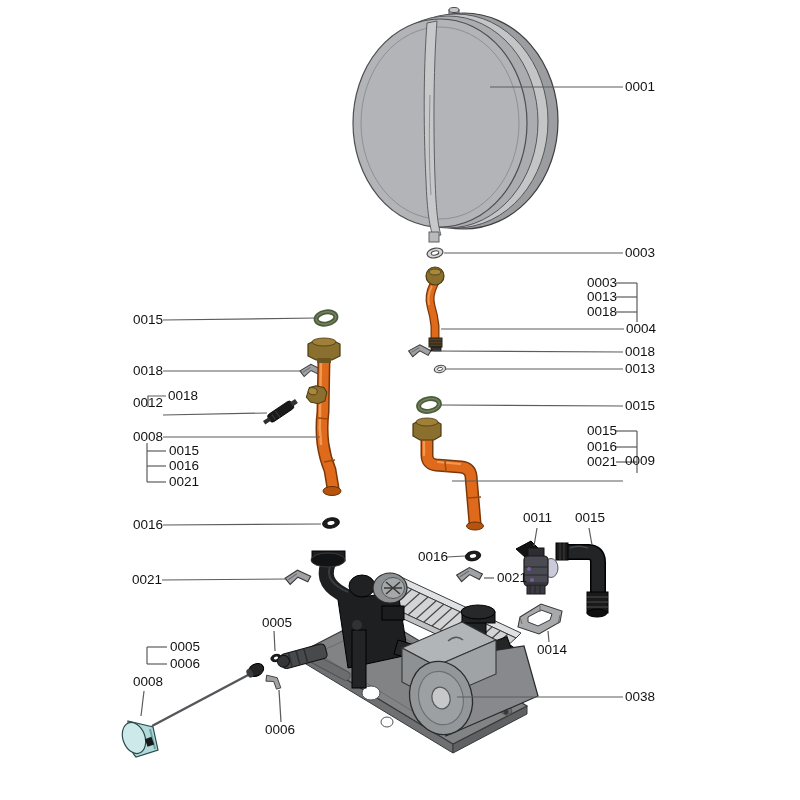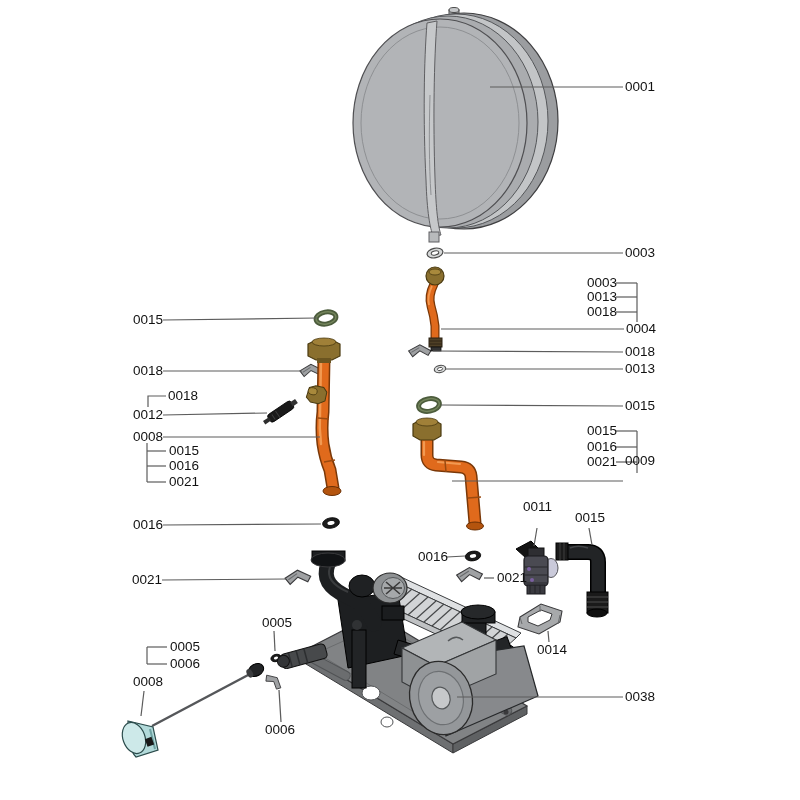--- a/index.html
+++ b/index.html
@@ -301,30 +301,30 @@
   <div class="callout" style="left:587px;top:290px">0013</div>
   <div class="callout" style="left:587px;top:305px">0018</div>
   <div class="callout" style="left:626px;top:322px">0004</div>
   <div class="callout" style="left:625px;top:345px">0018</div>
   <div class="callout" style="left:625px;top:362px">0013</div>
   <div class="callout" style="left:625px;top:399px">0015</div>
   <div class="callout" style="left:587px;top:424px">0015</div>
   <div class="callout" style="left:587px;top:440px">0016</div>
   <div class="callout" style="left:587px;top:455px">0021</div>
   <div class="callout" style="left:625px;top:454px">0009</div>
-  <div class="callout" style="left:523px;top:500px">0011</div>
+  <div class="callout" style="left:523px;top:511px">0011</div>
   <div class="callout" style="left:575px;top:511px">0015</div>
   <div class="callout" style="left:418px;top:550px">0016</div>
   <div class="callout" style="left:497px;top:571px">0021</div>
   <div class="callout" style="left:537px;top:643px">0014</div>
   <div class="callout" style="left:625px;top:690px">0038</div>
   <div class="callout" style="left:133px;top:313px">0015</div>
   <div class="callout" style="left:133px;top:364px">0018</div>
   <div class="callout" style="left:168px;top:389px">0018</div>
-  <div class="callout" style="left:133px;top:408px">0012</div>
+  <div class="callout" style="left:133px;top:396px">0012</div>
   <div class="callout" style="left:133px;top:430px">0008</div>
   <div class="callout" style="left:169px;top:444px">0015</div>
   <div class="callout" style="left:169px;top:459px">0016</div>
   <div class="callout" style="left:169px;top:475px">0021</div>
   <div class="callout" style="left:133px;top:518px">0016</div>
   <div class="callout" style="left:132px;top:573px">0021</div>
   <div class="callout" style="left:262px;top:616px">0005</div>
   <div class="callout" style="left:170px;top:640px">0005</div>
   <div class="callout" style="left:170px;top:657px">0006</div>
   <div class="callout" style="left:133px;top:675px">0008</div>

